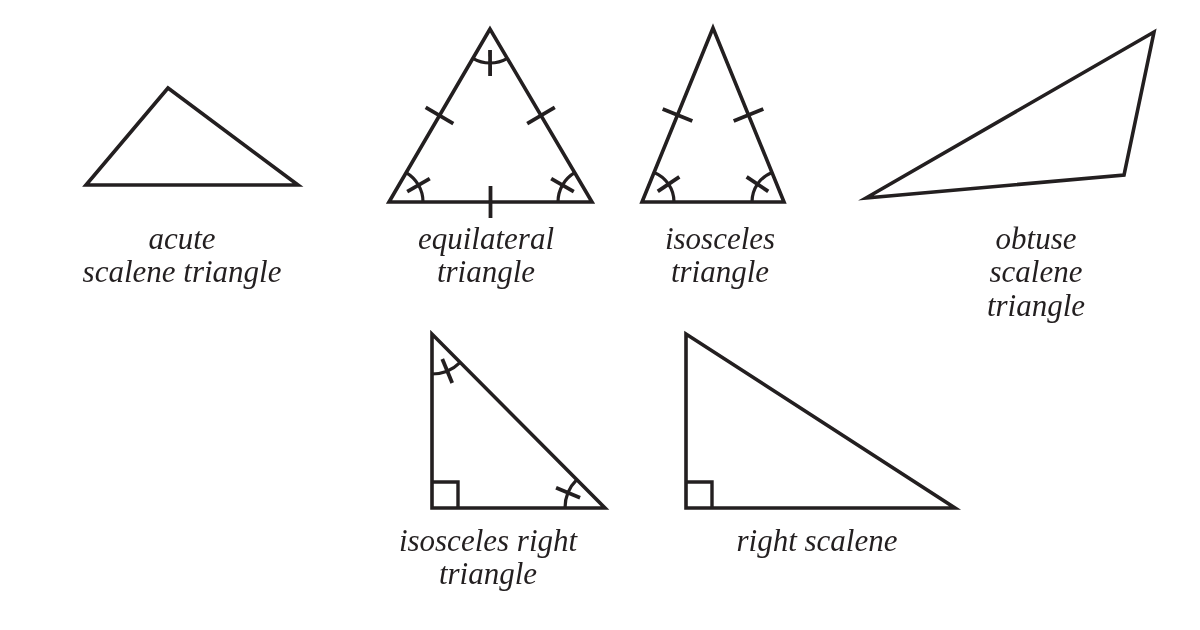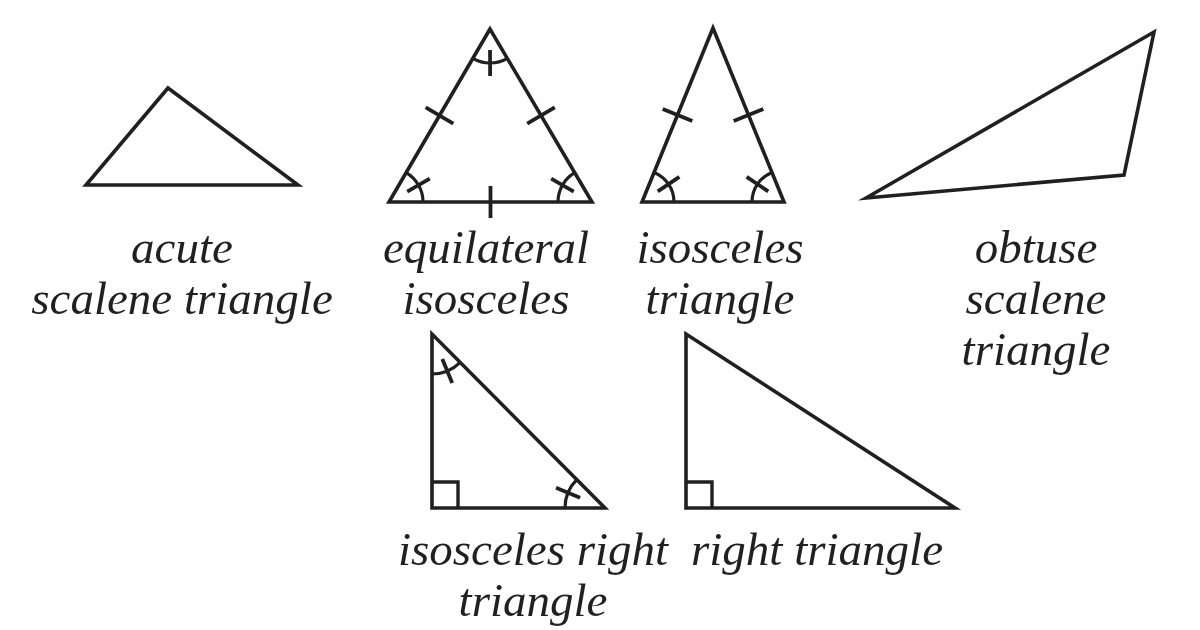--- a/index.html
+++ b/index.html
@@ -40,21 +40,21 @@
   }
   .sq {
     fill: none;
     stroke: var(--ink, #231f20);
     stroke-width: 3.4px;
   }
   .fig-label {
     position: absolute;
     transform: translateX(-50%);
     font-style: italic;
-    font-size: 47px;
+    font-size: 31px;
     line-height: 1.08;
     color: var(--ink, #231f20);
     white-space: pre-line;
     text-align: center;
   }
 </style>
 </head>
 <body style="background: rgb(255, 255, 255);">
 
 <div class="canvas">
@@ -85,25 +85,25 @@
       <line x1="580.0701667318671" y1="497.63161472440913" x2="556.063660621813" y2="487.6472437182846" class="tick"></line>
       <path d="M 432 482 L 458 482 L 458 508" class="sq"></path>
       <polygon points="686,334 686,508 955,508" class="tri"></polygon>
       <path d="M 686 482 L 712 482 L 712 508" class="sq"></path>
     </svg>
 
   <div class="fig-label" style="left:182px; top:222px">acute
 scalene triangle</div>
 
   <div class="fig-label" style="left:486px; top:222px">equilateral
-isosceles</div>
+triangle</div>
 
   <div class="fig-label" style="left:720px; top:222px">isosceles
 triangle</div>
 
   <div class="fig-label" style="left:1036px; top:222px">obtuse
 scalene triangle</div>
 
-  <div class="fig-label" style="left:533px; top:524px">isosceles right
+  <div class="fig-label" style="left:488px; top:524px">isosceles right
 triangle</div>
 
-  <div class="fig-label" style="left:817px; top:524px">right triangle</div>
+  <div class="fig-label" style="left:817px; top:524px">right scalene</div>
 </div>
 
 </body></html>

